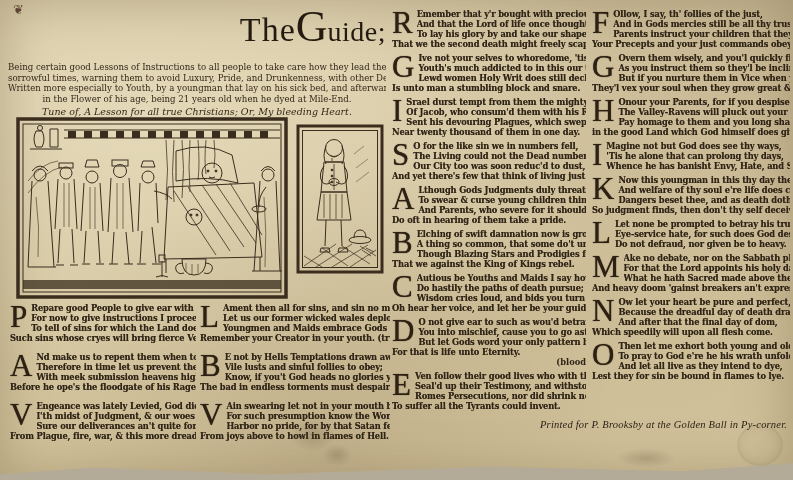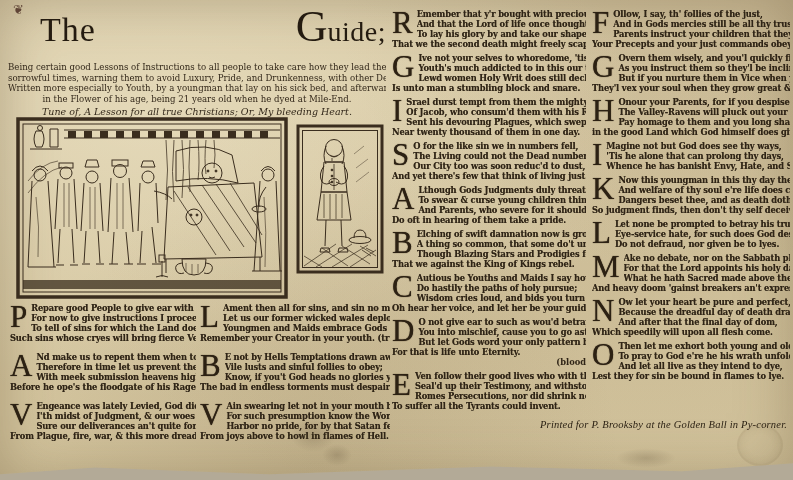--- a/index.html
+++ b/index.html
@@ -8,21 +8,21 @@
       radial-gradient(ellipse at 18% 25%, rgba(255,250,228,0.30), transparent 55%),
       radial-gradient(ellipse at 78% 60%, rgba(125,100,62,0.10), transparent 60%),
       radial-gradient(ellipse at 40% 95%, rgba(110,88,55,0.16), transparent 45%),
       radial-gradient(ellipse at 98% 5%, rgba(120,95,60,0.18), transparent 40%),
       linear-gradient(#dacca8,#d2c39c);
     box-shadow: inset 0 0 55px rgba(92,72,40,0.35);
     clip-path: polygon(0 0,100% 0,100% 96.5%,86% 98.2%,62% 97.2%,34% 98.8%,12% 97.4%,0 98.8%);
   }
   
   .header{position:absolute;left:8px;top:4px;width:378px;height:110px;}
-  .title-row{display:flex;align-items:baseline;justify-content:space-between;height:54px;color:#241b10;margin-left:32px;}
+  .title-row{display:flex;align-items:baseline;justify-content:flex-end;height:54px;color:#241b10;margin-left:32px;}
   .t-the{font:400 34px/40px "Liberation Serif",serif;letter-spacing:1px;}
   .t-main{font:700 44px/48px "Liberation Serif",serif;letter-spacing:7px;text-shadow:0 0 1px #241b10;}
   .t-g{font:400 44px/46px "Liberation Serif",serif;}
   .t-tail{font:400 28px/34px "Liberation Serif",serif;letter-spacing:0.5px;}
   .subtitle{margin-top:4px;text-align:center;}
   .subtitle-line{font:400 8.6px/10.6px "DejaVu Serif",serif;color:#33281a;white-space:nowrap;overflow:hidden;}
   .tune-line{margin-top:2px;text-align:center;font:italic 400 9.5px/12px "DejaVu Serif",serif;color:#33281a;}
   
   .vcol{position:absolute;}
   .col-a{left:10px;top:303px;width:186px;}
@@ -306,21 +306,21 @@
       <div class="stanza">
         <span class="dropcap">B</span>
         <div class="vline">Elching of swift damnation now is grown</div>
         <div class="vline">A thing so common, that some do't unknown</div>
         <div class="vline">Though Blazing Stars and Prodigies foretel</div>
         <div class="vline">That we against the King of Kings rebel.</div>
       </div>
       <div class="stanza">
         <span class="dropcap">C</span>
         <div class="vline">Autious be Youths and Maids I say how you</div>
-        <div class="vline">Do hastily the paths of holy pursue;</div>
+        <div class="vline">Do hastily the paths of death pursue;</div>
         <div class="vline">Wisdom cries loud, and bids you turn aside,</div>
         <div class="vline">Oh hear her voice, and let her be your guide.</div>
       </div>
       <div class="stanza">
         <span class="dropcap">D</span>
         <div class="vline">O not give ear to such as wou'd betray</div>
         <div class="vline">You into mischief, cause you to go astray,</div>
         <div class="vline">But let Gods word your only pattern be,</div>
         <div class="vline">For that is life unto Eternity.</div>
         <div class="catchword">(blood</div>
@@ -365,21 +365,21 @@
         <span class="dropcap">K</span>
         <div class="vline">Now this youngman in this thy day the peace</div>
         <div class="vline">And welfare of thy soul e're life does cease,</div>
         <div class="vline">Dangers beset thee, and as death doth leave</div>
         <div class="vline">So judgment finds, then don't thy self deceive.</div>
       </div>
       <div class="stanza">
         <span class="dropcap">L</span>
         <div class="vline">Let none be prompted to betray his trust:</div>
         <div class="vline">Eye-service hate, for such does God despise.</div>
-        <div class="vline">Do not defraud, nor given be to lyes.</div>
+        <div class="vline">Do not defraud, nor given be to heavy.</div>
       </div>
       <div class="stanza">
         <span class="dropcap">M</span>
         <div class="vline">Ake no debate, nor on the Sabbath play,</div>
         <div class="vline">For that the Lord appoints his holy day</div>
         <div class="vline">What he hath Sacred made above the rest,</div>
         <div class="vline">And heavy doom 'gainst breakers an't exprest.</div>
       </div>
       <div class="stanza">
         <span class="dropcap">N</span>

